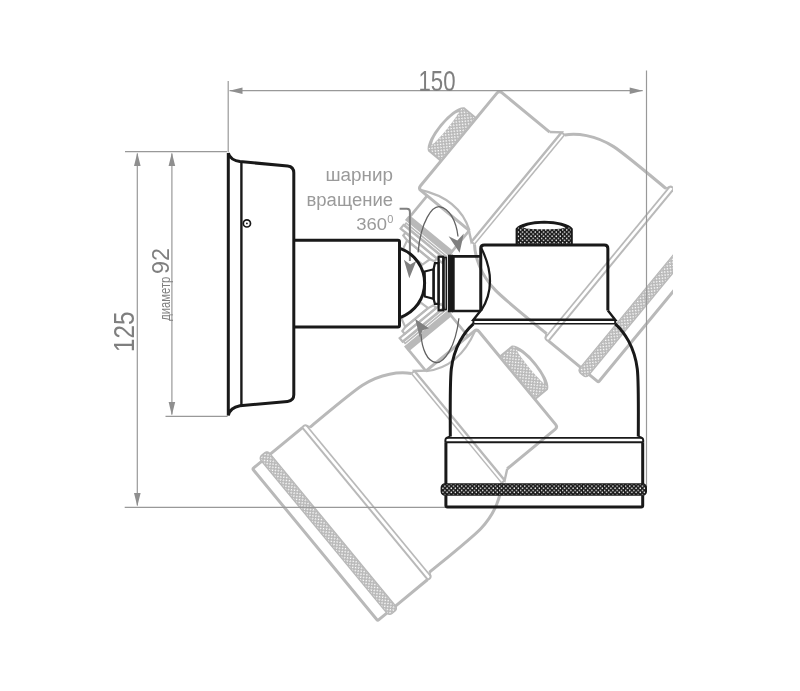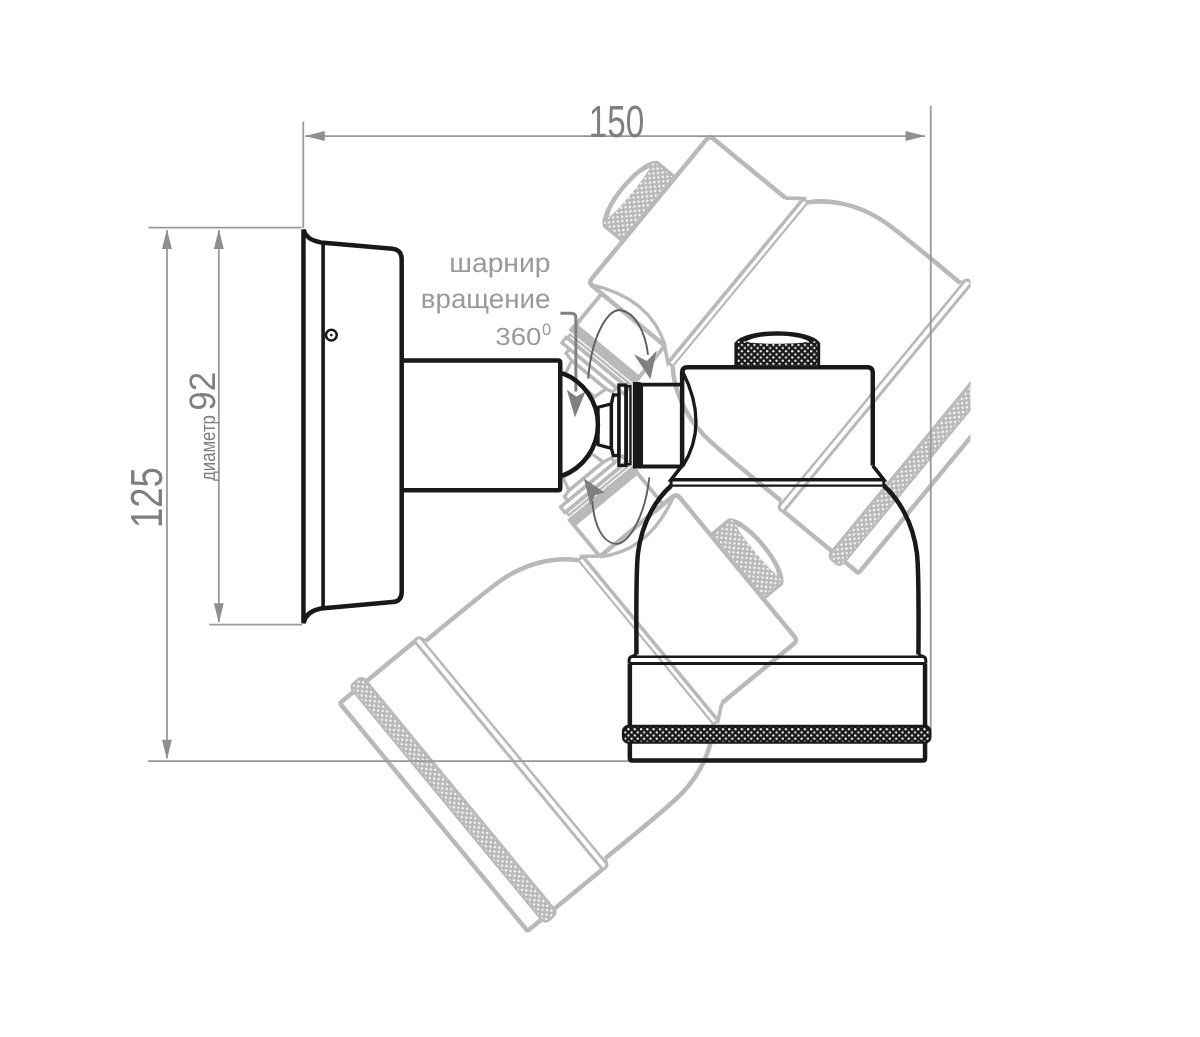--- a/index.html
+++ b/index.html
@@ -1,16 +1,16 @@
 <!DOCTYPE html>
 <html><head>
 <meta charset="utf-8">
 <style>
 html,body{margin:0;padding:0;background:#fff;}
-#wrap{width:647px;height:691px;position:relative;background:#fff;overflow:hidden;}
+#wrap{width:647px;height:691px;position:relative;background:#fff;overflow:hidden;padding-left:26px;}
 text{font-family:"Liberation Sans",sans-serif;}
 </style>
 </head>
 <body>
 
 <div id="wrap">
 <svg width="800" height="691" viewBox="0 0 800 691" xmlns="http://www.w3.org/2000/svg">
 <defs>
 
 <pattern id="dots" width="4.2" height="4.2" patternUnits="userSpaceOnUse">

